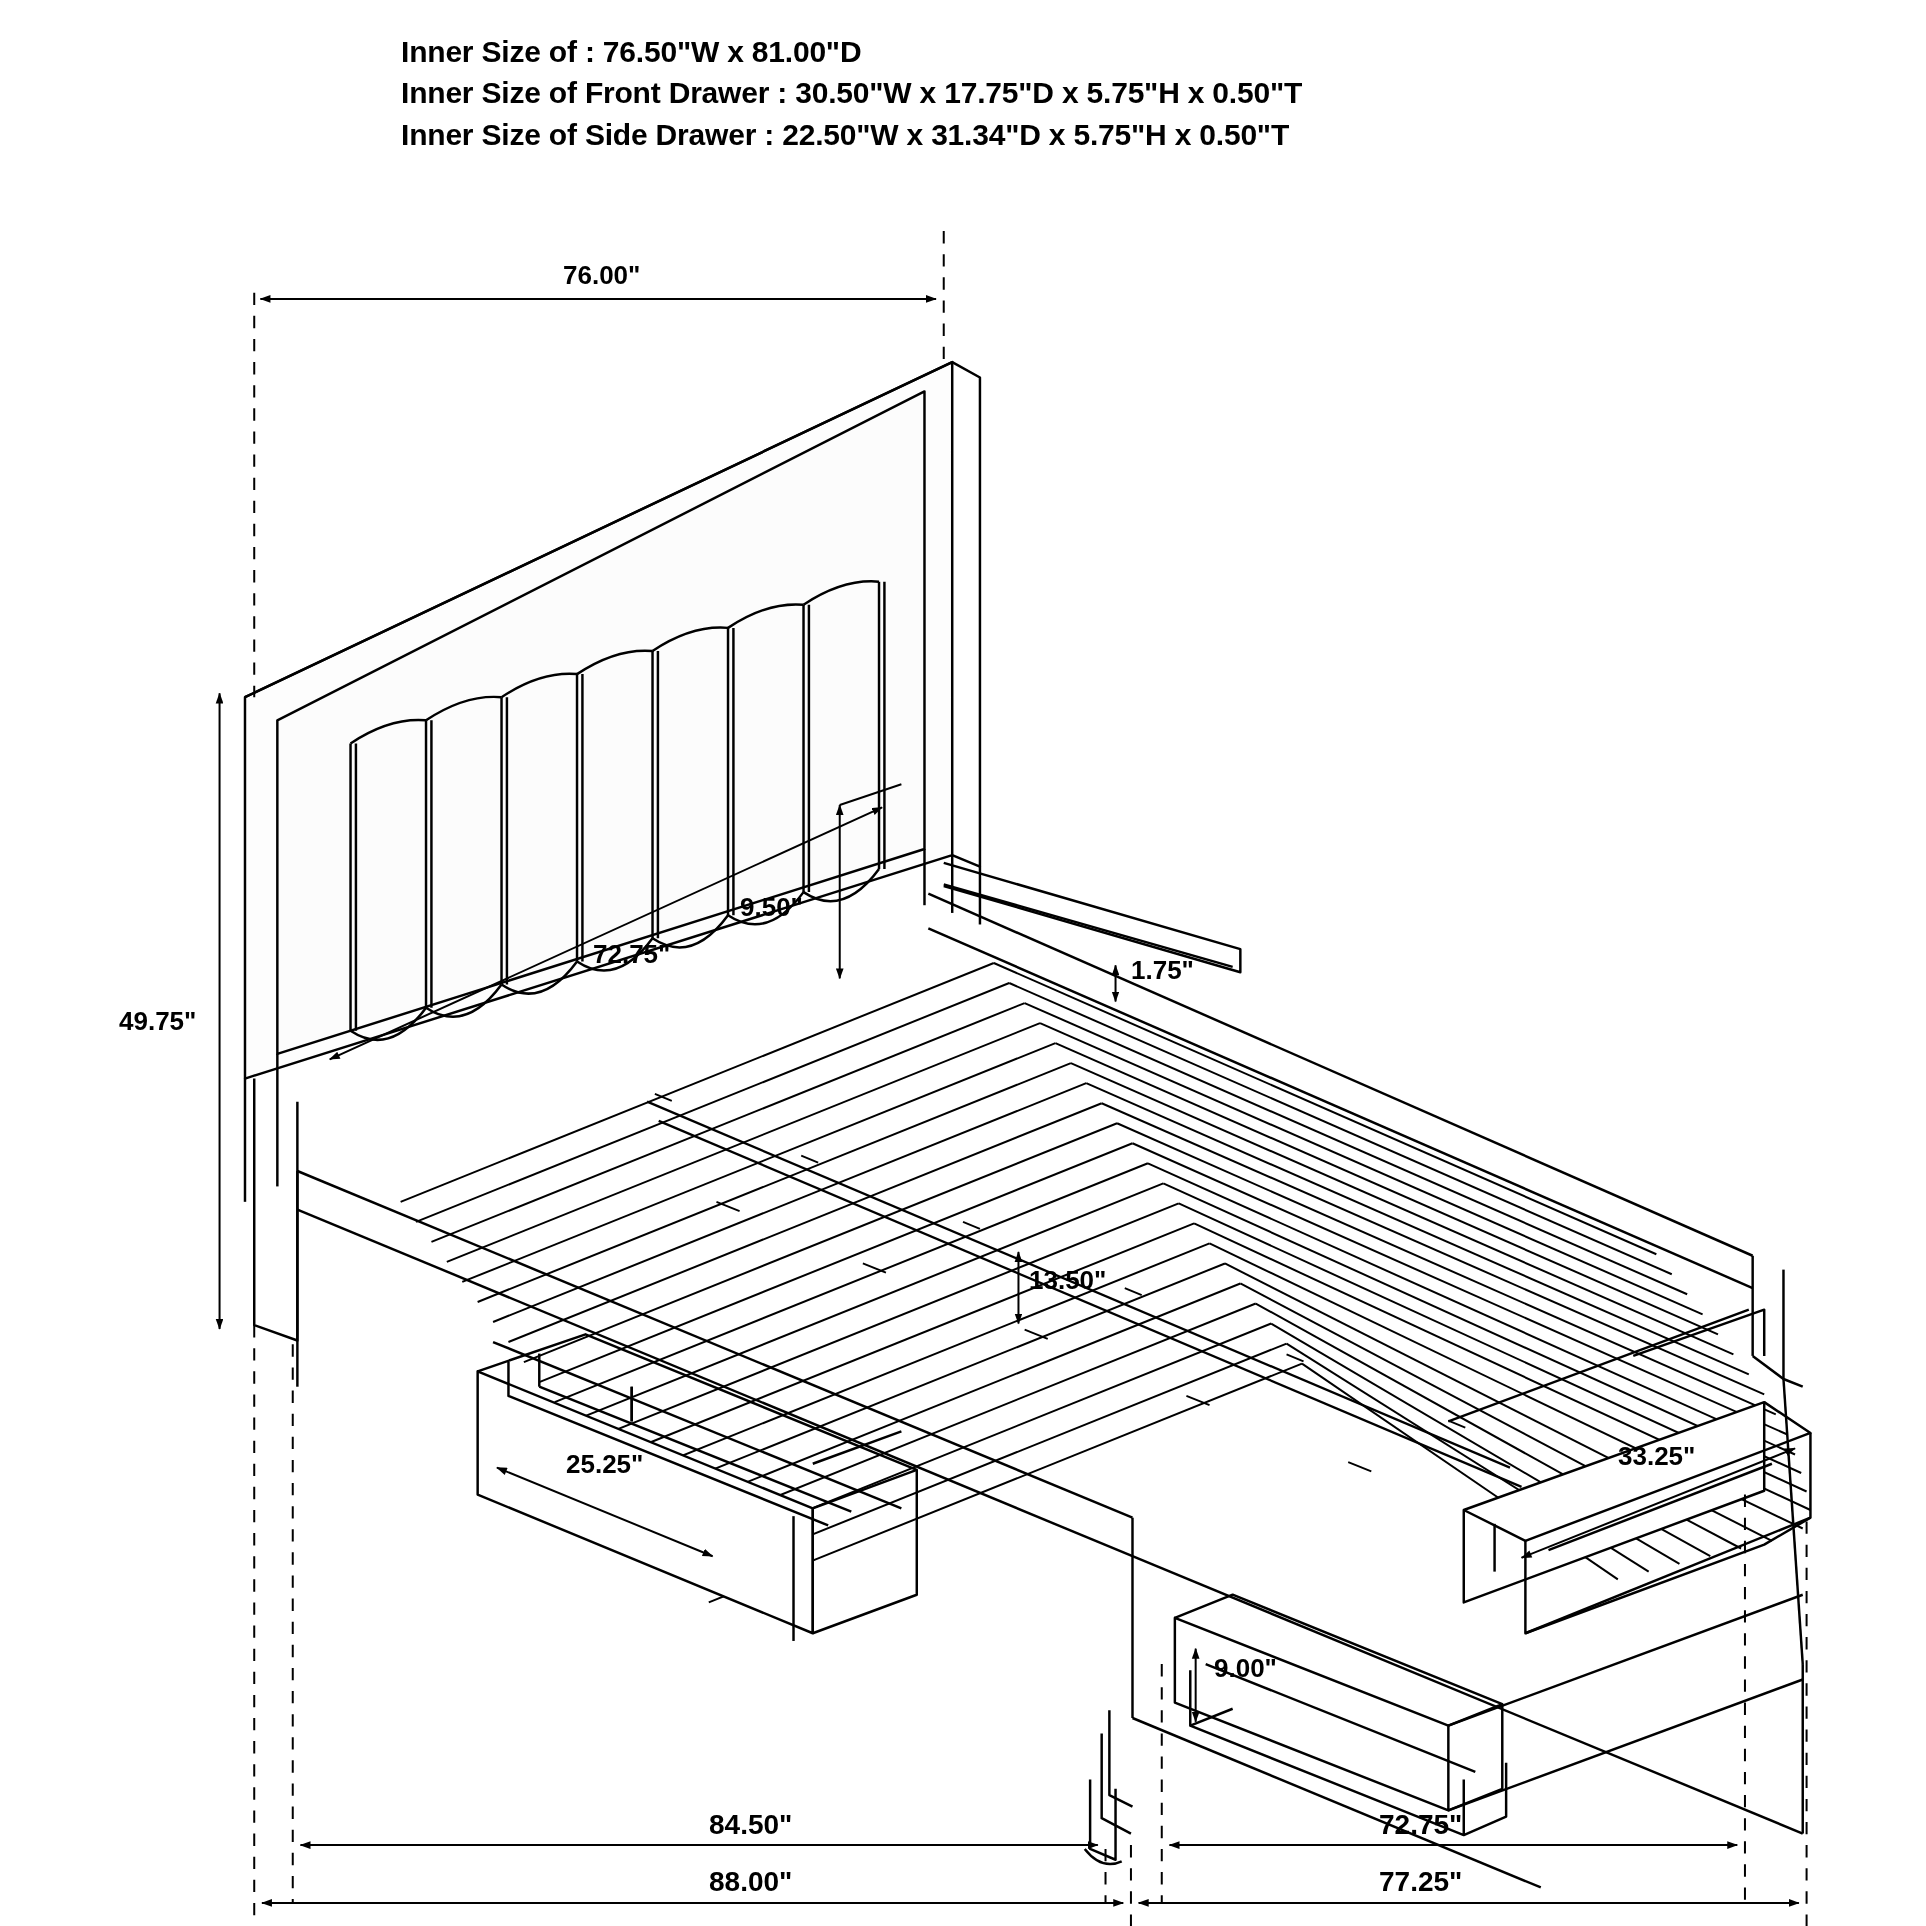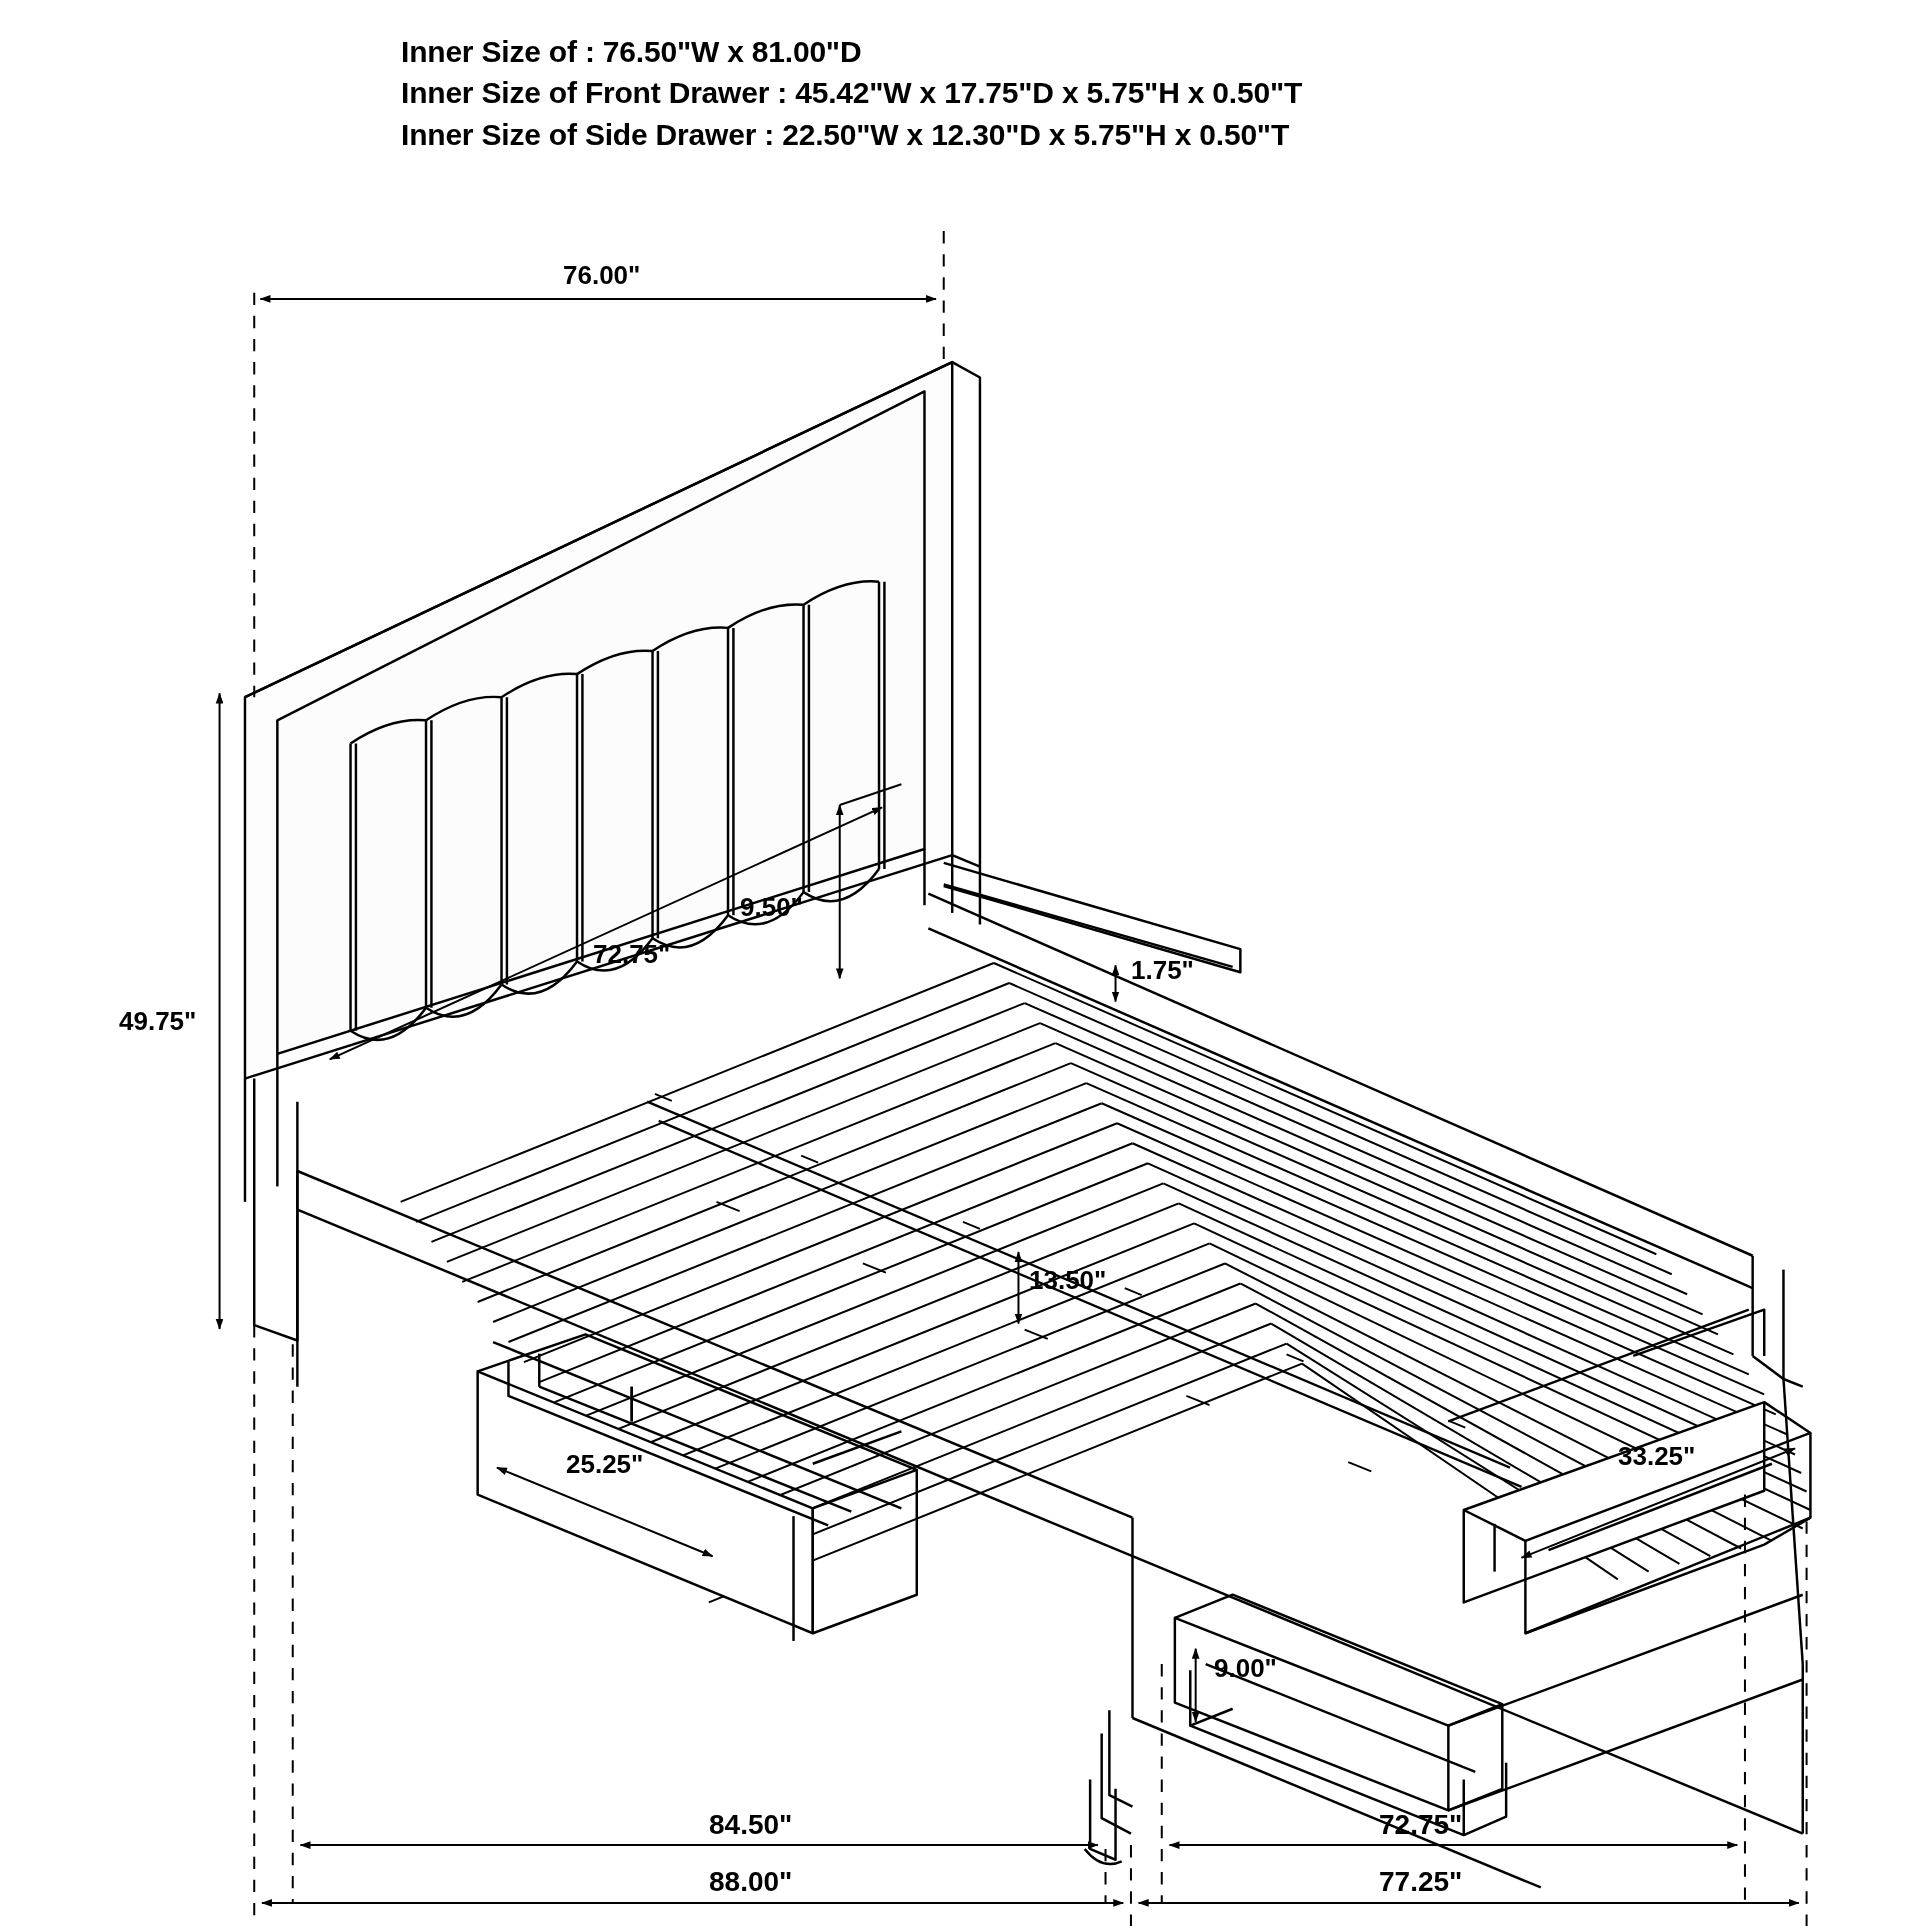--- a/index.html
+++ b/index.html
@@ -11,22 +11,22 @@
   .dimlabel{position:absolute;font-size:26px;font-weight:bold;white-space:nowrap;}
   .dimlabel.big{font-size:28px;}
 </style>
 </head>
 <body>
 
 <div id="stage">
 
   <div class="spec-block">
     <div class="spec-line">Inner Size of : 76.50"W x 81.00"D</div>
-    <div class="spec-line">Inner Size of Front Drawer : 45.42"W x 17.75"D x 5.75"H x 0.50"T</div>
-    <div class="spec-line">Inner Size of Side Drawer : 22.50"W x 12.30"D x 5.75"H x 0.50"T</div>
+    <div class="spec-line">Inner Size of Front Drawer : 30.50"W x 17.75"D x 5.75"H x 0.50"T</div>
+    <div class="spec-line">Inner Size of Side Drawer : 22.50"W x 31.34"D x 5.75"H x 0.50"T</div>
   </div>
 
   <svg width="1926" height="1926" viewBox="0 0 2500 2500">
     <defs>
       <marker id="ah" markerWidth="16" markerHeight="16" refX="13" refY="5" orient="auto" markerUnits="userSpaceOnUse">
         <path d="M0,0 L14,5 L0,10 z" fill="#000"></path>
       </marker>
       <marker id="ahs" markerWidth="16" markerHeight="16" refX="1" refY="5" orient="auto" markerUnits="userSpaceOnUse">
         <path d="M14,0 L0,5 L14,10 z" fill="#000"></path>
       </marker>

